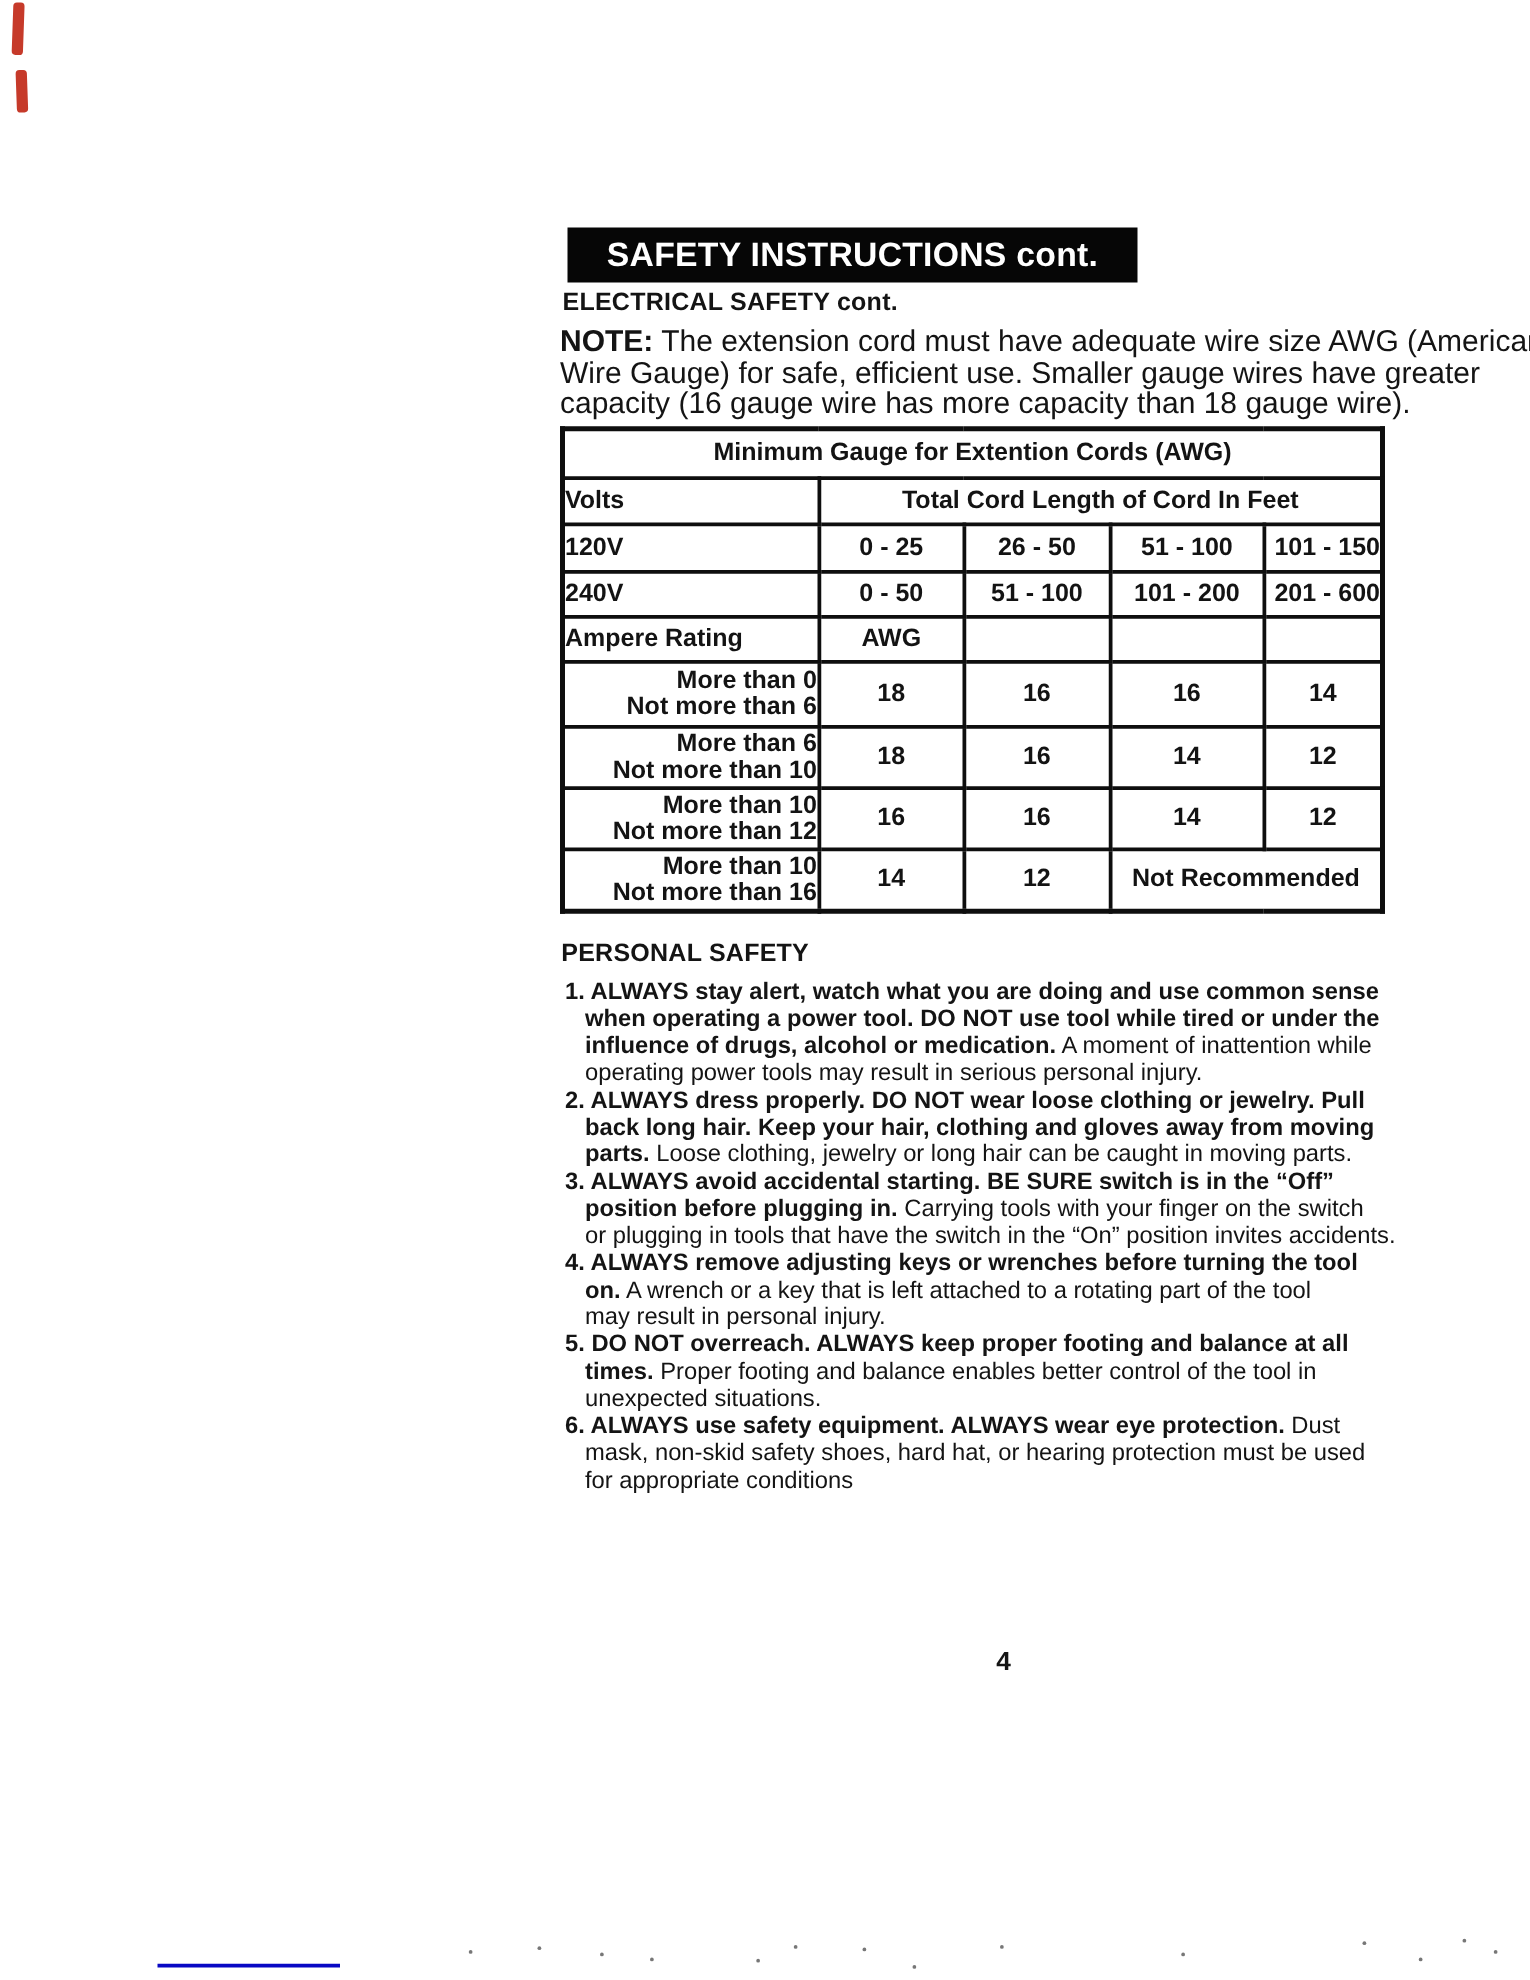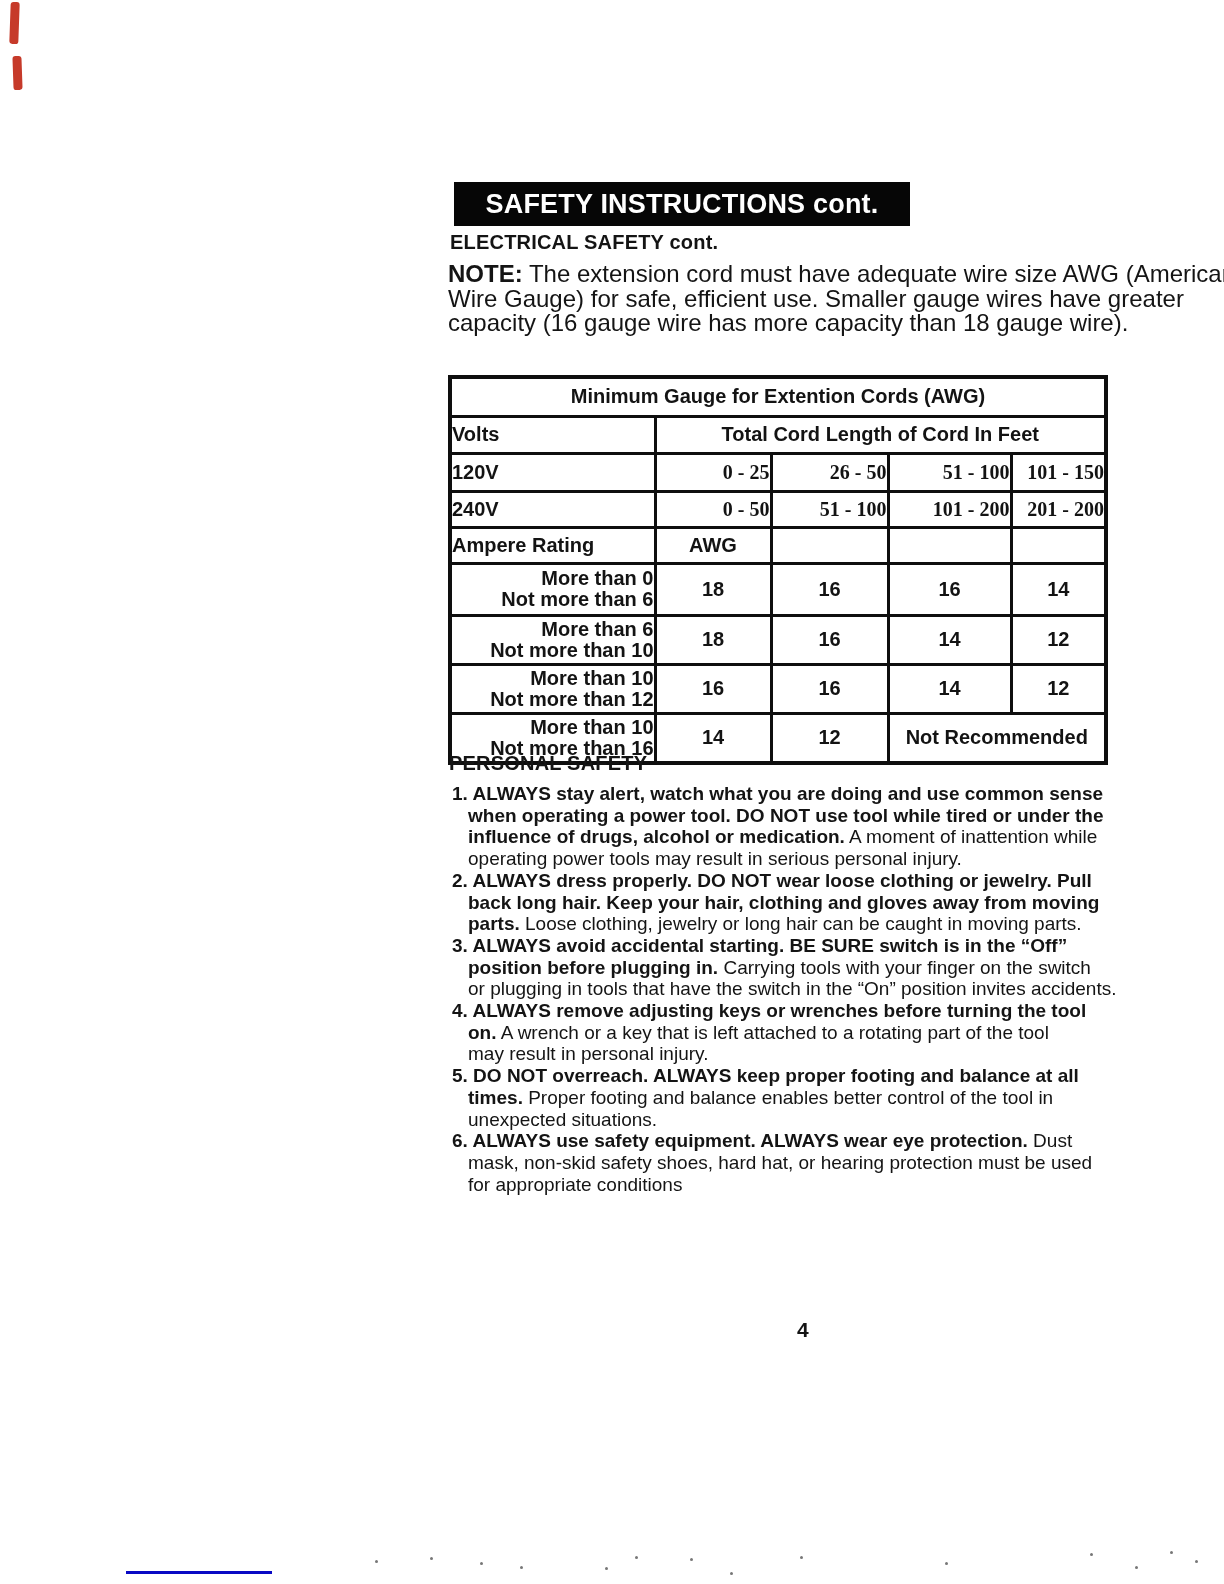--- a/index.html
+++ b/index.html
@@ -17,30 +17,30 @@
           letter-spacing:.2px;}
   .elec{position:absolute;left:450px;top:231px;margin:0;font-size:20px;font-weight:700;letter-spacing:.2px;text-align:center;}
 
   
   .note{position:absolute;left:448px;top:262px;font-size:24px;line-height:24.5px;}
   .nline{white-space:nowrap;}
   .b{font-weight:700;}
 
   
   table.gauge{position:absolute;left:448px;top:341px;border-collapse:collapse;table-layout:fixed;
-              border:4px solid #0e0e0e;margin-top:34px;}
+              border:4px solid #0e0e0e;}
   table.gauge td{border:3px solid #0e0e0e;font-weight:700;font-size:20px;color:#131313;
                  padding:0;overflow:hidden;}
   tr.t-title{height:39px;} tr.t-volts{height:37px;} tr.t-120{height:38px;}
   tr.t-240{height:36px;} tr.t-amp{height:36px;}
   tr.t-r1{height:52px;} tr.t-r2{height:49px;} tr.t-r3{height:49px;} tr.t-r4{height:50px;}
   td.ttl{text-align:center;font-size:20px;}
   td.lab{text-align:left;padding-left:13px;}
   td.ctr{text-align:center;}
-  td.rng{text-align:right;padding-left:13px;font-size:19.5px;font-family:Liberation Serif, serif;}
+  td.rng{text-align:center;padding-left:13px;font-size:19.5px;}
   td.rng.last{padding-left:7px;}
   td.num{text-align:center;}
   td.rlab{text-align:right;padding-right:11px;font-size:19px;line-height:21px;}
 
   
   .psafe{position:absolute;left:449px;top:752px;margin:0;font-size:20px;font-weight:700;letter-spacing:.2px;}
   .plist{position:absolute;left:452px;top:783px;font-size:19px;line-height:21.7px;width:760px;}
   .pline{white-space:nowrap;}
   .pline.cont{padding-left:16px;}
 
@@ -90,21 +90,21 @@
       <td class="rng">0 - 25</td>
       <td class="rng">26 - 50</td>
       <td class="rng">51 - 100</td>
       <td class="rng last">101 - 150</td>
     </tr>
     <tr class="t-240">
       <td class="lab">240V</td>
       <td class="rng">0 - 50</td>
       <td class="rng">51 - 100</td>
       <td class="rng">101 - 200</td>
-      <td class="rng last">201 - 200</td>
+      <td class="rng last">201 - 600</td>
     </tr>
     <tr class="t-amp">
       <td class="lab">Ampere Rating</td>
       <td class="ctr">AWG</td>
       <td></td>
       <td></td>
       <td></td>
     </tr>
     <tr class="t-r1">
       <td class="rlab">

